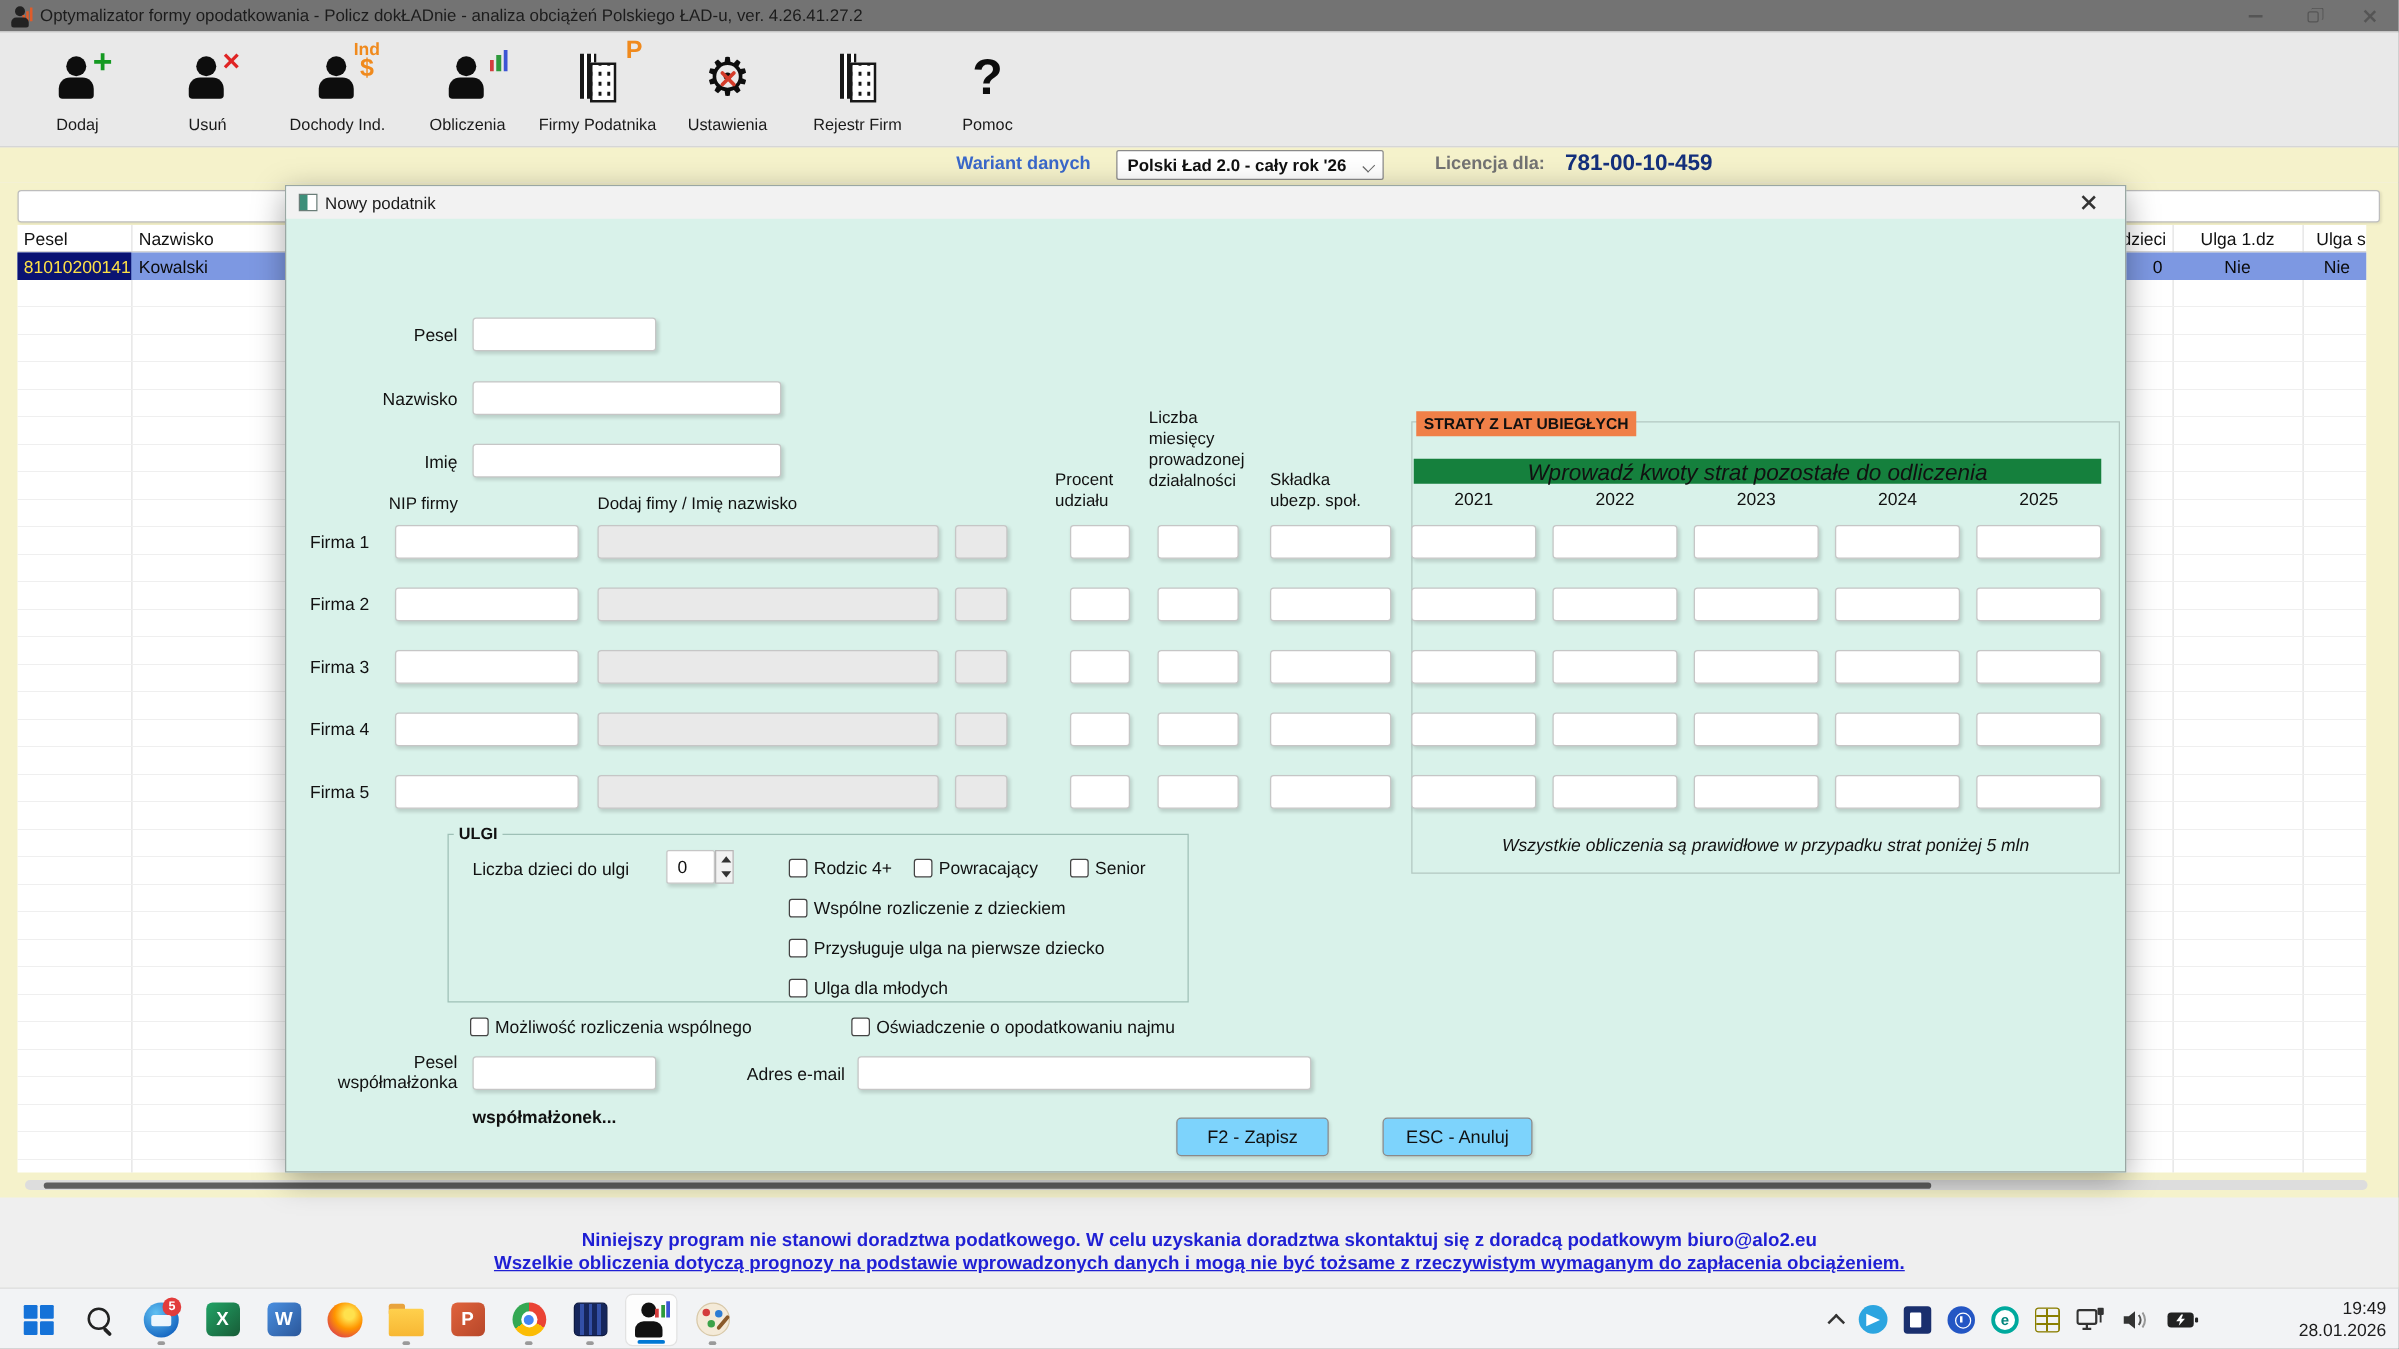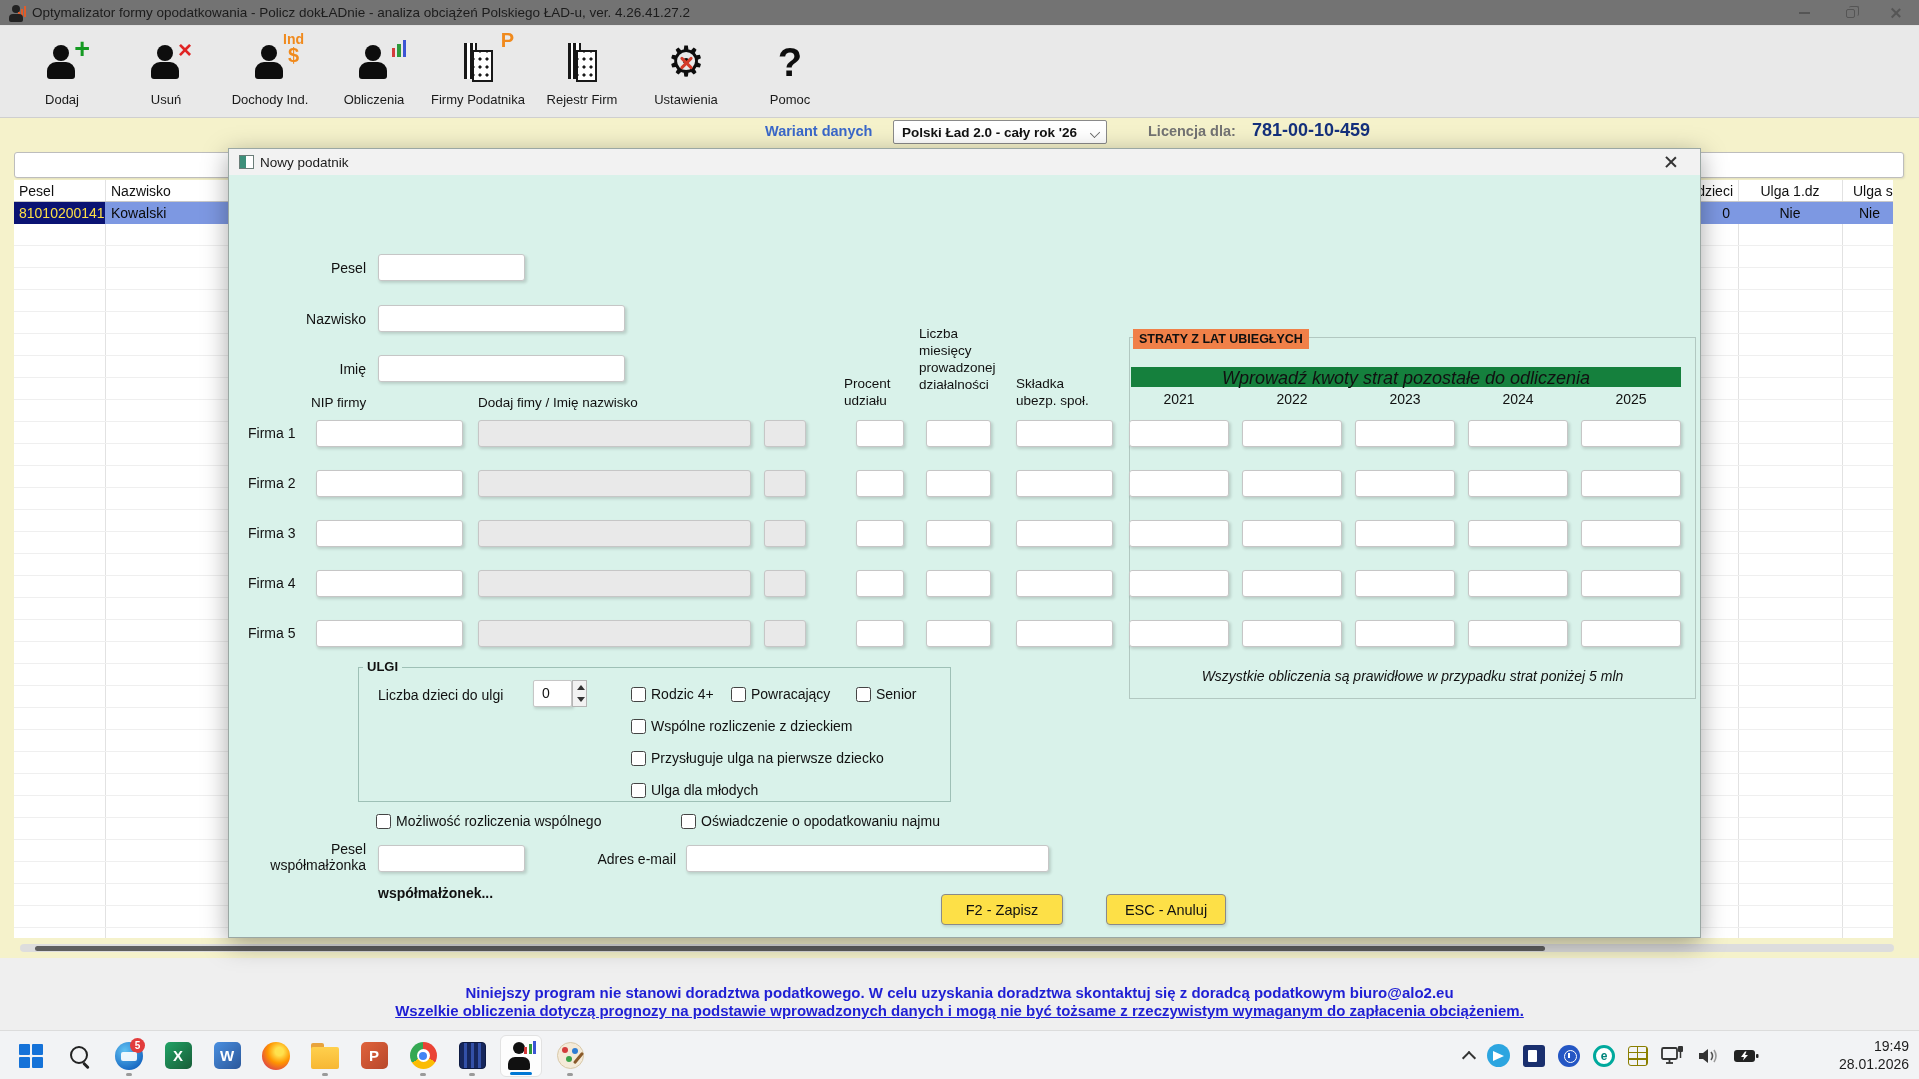--- a/index.html
+++ b/index.html
@@ -106,21 +106,21 @@
   .gblabel{position:absolute;left:134px;top:484px;background:#d9f2ea;padding:0 4px;font-weight:bold;font-size:13px;z-index:2;}
   .cb{position:absolute;display:flex;align-items:center;gap:5px;}
   .cbbox{width:15px;height:15px;background:#fff;border:1.3px solid #444;border-radius:2.5px;flex:0 0 auto;}
   .cbl{font-size:14px;white-space:nowrap;}
   .spin{position:absolute;left:304px;top:505px;width:54px;height:27px;}
   .spinval{position:absolute;left:0;top:0;width:39px;height:27px;background:#fff;border:1px solid #c6c6c6;border-radius:2px;font-size:14px;padding:4px 0 0 8px;box-shadow:1.5px 2px 3px rgba(0,0,0,.14);}
   .spbtns{position:absolute;left:39px;top:0;width:15px;height:27px;border:1px solid #b5b5b5;background:#f2f2f2;}
   .sparr{position:absolute;left:3.5px;width:0;height:0;border-left:4px solid transparent;border-right:4px solid transparent;}
   .sparr.up{top:4px;border-bottom:5px solid #333;}
   .sparr.dn{bottom:4px;border-top:5px solid #333;}
-  .dbtn{position:absolute;height:31px;background:#fde047;border:1px solid #8a8a8a;border-radius:4px;font-size:14.5px;color:#111;display:flex;align-items:center;justify-content:center;box-shadow:1px 2px 3px rgba(0,0,0,.12);}
+  .dbtn{position:absolute;height:31px;background:#7dd3fc;border:1px solid #8a8a8a;border-radius:4px;font-size:14.5px;color:#111;display:flex;align-items:center;justify-content:center;box-shadow:1px 2px 3px rgba(0,0,0,.12);}
   .boldlink{position:absolute;font-weight:bold;font-size:14px;}
 
   
   .taskbar{position:absolute;left:0;top:1030px;width:100%;height:49px;background:#f2f3f5;border-top:1px solid #dcdcdc;}
   .tgroup{position:absolute;left:10px;top:0;height:49px;display:flex;align-items:center;gap:7px;}
   .ttile{width:42px;height:42px;display:flex;align-items:center;justify-content:center;position:relative;border-radius:6px;}
   .ttile.active{background:#fdfdfd;border:1px solid #e2e2e2;}
   .rundot{position:absolute;bottom:1px;left:50%;transform:translateX(-50%);width:6px;height:3px;border-radius:2px;background:#9a9a9a;}
   .runpill{position:absolute;bottom:1px;left:50%;transform:translateX(-50%);width:22px;height:3px;border-radius:2px;background:#0078d4;}
   .ic-start{width:24px;height:24px;display:grid;grid-template-columns:11px 11px;grid-template-rows:11px 11px;gap:2px;}
@@ -226,32 +226,32 @@
     </div>
     <div class="tbtn">
       <div class="ticon">
           <span class="buildings"></span>
           <span class="pbadge badge-p">P</span>
         </div>
       <div class="tlabel">Firmy Podatnika</div>
     </div>
     <div class="tbtn">
       <div class="ticon">
-          <span class="buildings"></span>
-        </div>
-      <div class="tlabel">Rejestr Firm</div>
-    </div>
-    <div class="tbtn">
-      <div class="ticon">
         <span class="gearwrap">
             <span class="gear-glyph">⚙</span>
             <span class="gear-tools"></span>
           </span>
       </div>
       <div class="tlabel">Ustawienia</div>
+    </div>
+    <div class="tbtn">
+      <div class="ticon">
+          <span class="buildings"></span>
+        </div>
+      <div class="tlabel">Rejestr Firm</div>
     </div>
     <div class="tbtn">
       <div class="ticon">
           <span class="qmark">?</span>
         </div>
       <div class="tlabel">Pomoc</div>
     </div>
   </div>
 
   <div class="variantbar">

